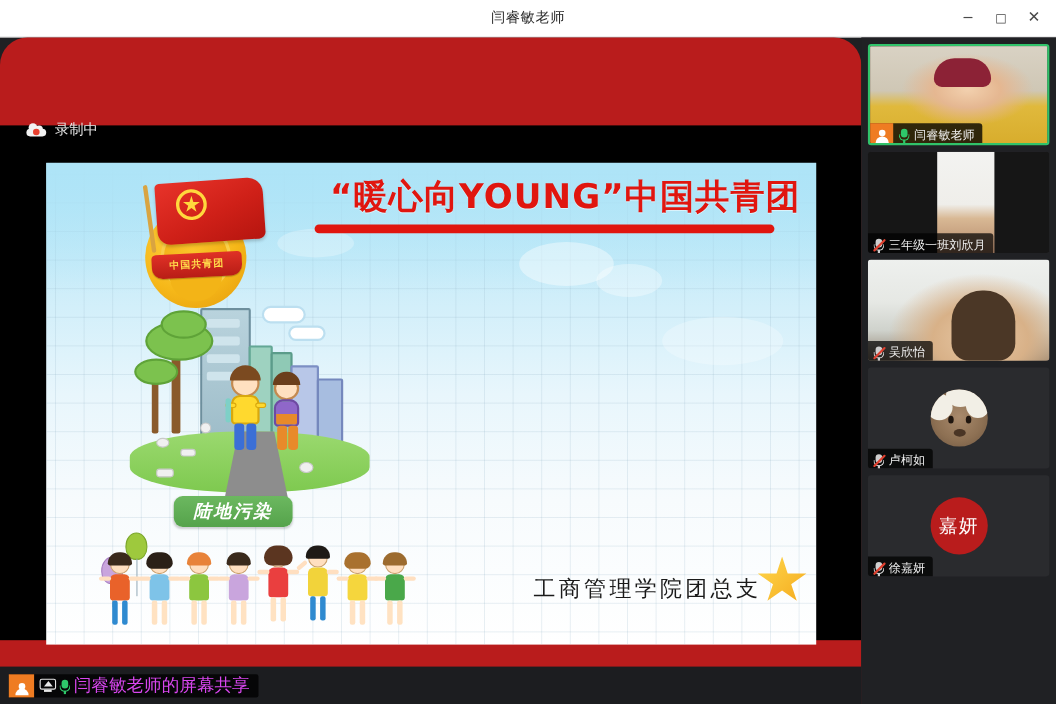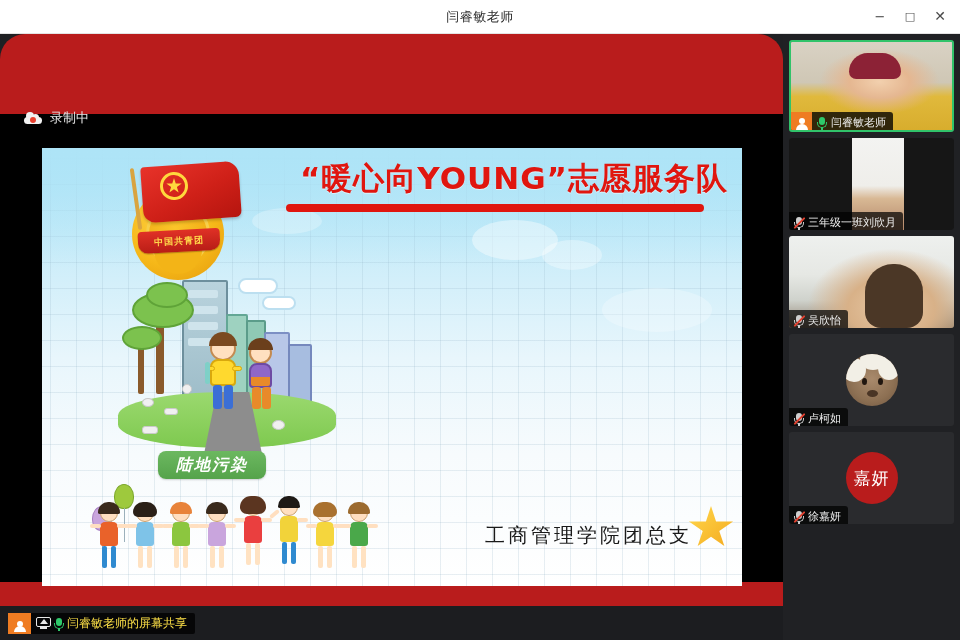--- a/index.html
+++ b/index.html
@@ -686,22 +686,22 @@
     border-right: 4px solid transparent;
     border-bottom: 5px solid #e8e8e8;
   }
   #share-chip .screen-ico .stand {
     position: absolute;
     left: 4px; top: 10px;
     width: 7px; height: 2px;
     background: #e8e8e8;
   }
   #share-chip .share-text {
-    font-size: 12px;
-    color: #fde047;
+    font-size: 16px;
+    color: #d946ef;
     padding: 0 8px 0 3px;
     white-space: nowrap;
   }
 </style>
 </head>
 <body>
 
 <div id="app">
 
   <div id="titlebar">
@@ -740,21 +740,21 @@
           <div class="wreath-notch"></div>
           <div class="flag-pole"></div>
           <div class="flag"></div>
           <div class="star-ring"></div>
           <div class="star-small"></div>
           <div class="banner">
             <span class="banner-text">中国共青团</span>
           </div>
         </div>
 
-        <div id="slide-title">“暖心向YOUNG”志愿服务队</div>
+        <div id="slide-title">“暖心向YOUNG”中国共青团</div>
         <div id="title-underline"></div>
 
         <div id="city-scene">
           <div class="cloud-puff" style="left:126px;top:4px;width:40px;height:16px;"></div>
           <div class="cloud-puff" style="left:150px;top:22px;width:34px;height:14px;"></div>
 
           <div class="bldg" style="left:70px;top:6px;width:42px;height:122px;background:linear-gradient(to bottom,#b9d3dd,#9dbcc8);border:2px solid #6d8f9d;"></div>
           <div class="bldg" style="left:76px;top:16px;width:30px;height:8px;background:#cfe4ec;"></div>
           <div class="bldg" style="left:76px;top:32px;width:30px;height:8px;background:#cfe4ec;"></div>
           <div class="bldg" style="left:76px;top:48px;width:30px;height:8px;background:#cfe4ec;"></div>

